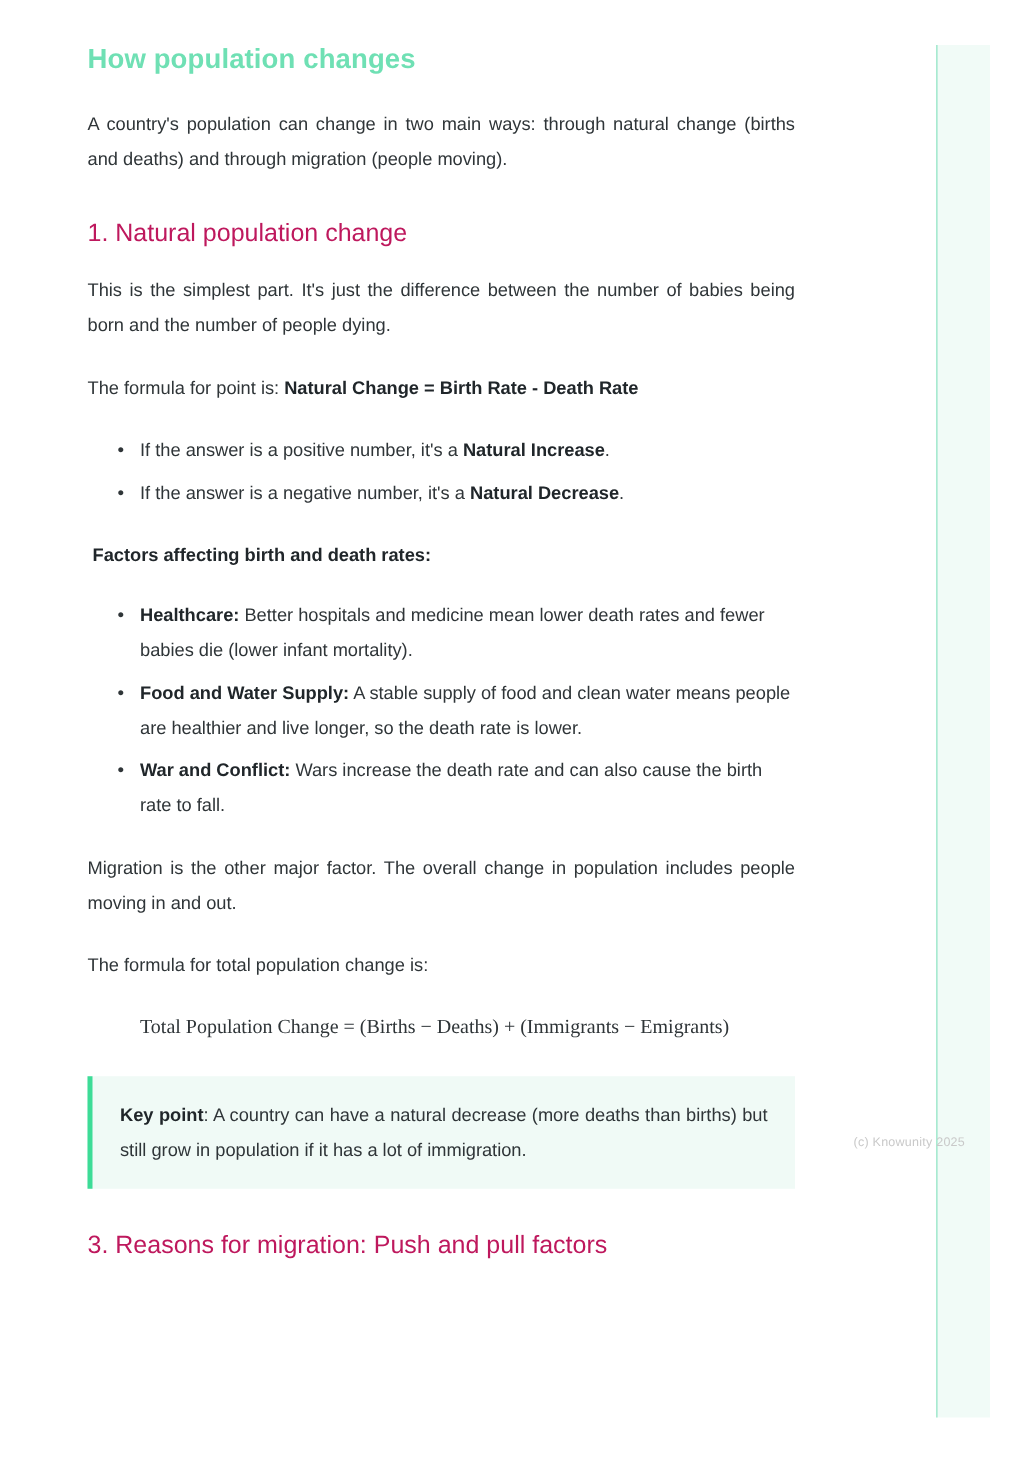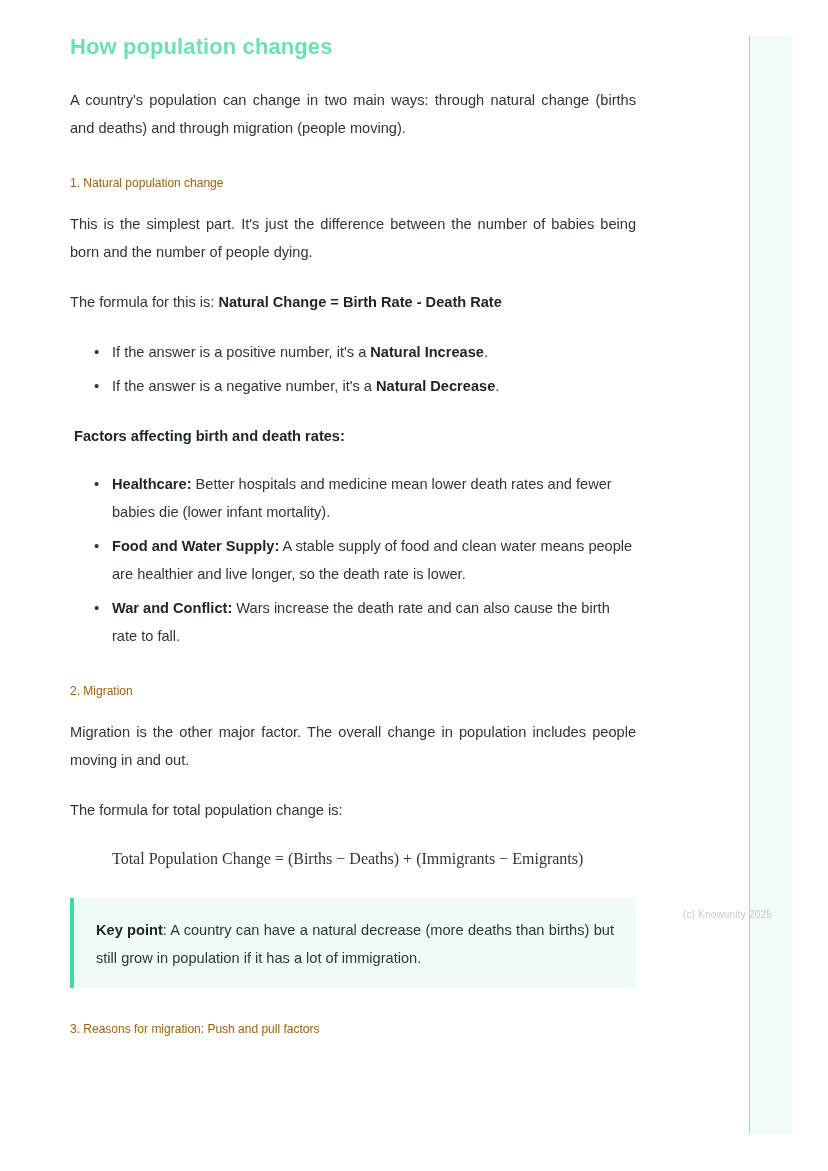--- a/index.html
+++ b/index.html
@@ -39,23 +39,23 @@
     width: 566px;
   }
   h1.doc-title {
     font-size: 22px;
     font-weight: bold;
     color: #6fe0b4;
     margin: 0 0 26px 0;
     letter-spacing: 0.1px;
   }
   h2.section-title {
-    font-size: 12px;
+    font-size: 20px;
     font-weight: normal;
-    color: #a16207;
+    color: #be185d;
     margin: 34px 0 20px 0;
   }
   p.para {
     font-size: 14.6px;
     line-height: 28px;
     margin: 0 0 22px 0;
     color: #2f3538;
     text-align: justify;
   }
   p.para.nojust { text-align: left; }
@@ -123,36 +123,35 @@
   <div class="content">
 
     <h1 class="doc-title">How population changes</h1>
 
     <p class="para">A country's population can change in two main ways: through natural change (births and deaths) and through migration (people moving).</p>
 
     <h2 class="section-title">1. Natural population change</h2>
 
     <p class="para">This is the simplest part. It's just the difference between the number of babies being born and the number of people dying.</p>
 
-    <p class="para nojust"><span>The formula for this is: </span><span class="bold">Natural Change = Birth Rate - Death Rate</span></p>
+    <p class="para nojust"><span>The formula for point is: </span><span class="bold">Natural Change = Birth Rate - Death Rate</span></p>
 
     <ul class="bullets">
       <li><span>If the answer is a positive number, it's a </span><span class="bold">Natural Increase</span><span>.</span></li>
       <li><span>If the answer is a negative number, it's a </span><span class="bold">Natural Decrease</span><span>.</span></li>
     </ul>
 
     <p class="lead-bold">Factors affecting birth and death rates:</p>
 
     <ul class="bullets">
       <li><span class="bold">Healthcare:</span><span> Better hospitals and medicine mean lower death rates and fewer babies die (lower infant mortality).</span></li>
       <li><span class="bold">Food and Water Supply:</span><span> A stable supply of food and clean water means people are healthier and live longer, so the death rate is lower.</span></li>
       <li><span class="bold">War and Conflict:</span><span> Wars increase the death rate and can also cause the birth rate to fall.</span></li>
     </ul>
 
-    <h2 class="section-title">2. Migration</h2>
 
     <p class="para">Migration is the other major factor. The overall change in population includes people moving in and out.</p>
 
     <p class="para nojust">The formula for total population change is:</p>
 
     <div class="formula">Total Population Change = (Births − Deaths) + (Immigrants − Emigrants)</div>
 
     <div class="keypoint"><span class="bold">Key point</span><span>: A country can have a natural decrease (more deaths than births) but still grow in population if it has a lot of immigration.</span></div>
 
     <h2 class="section-title">3. Reasons for migration: Push and pull factors</h2>

